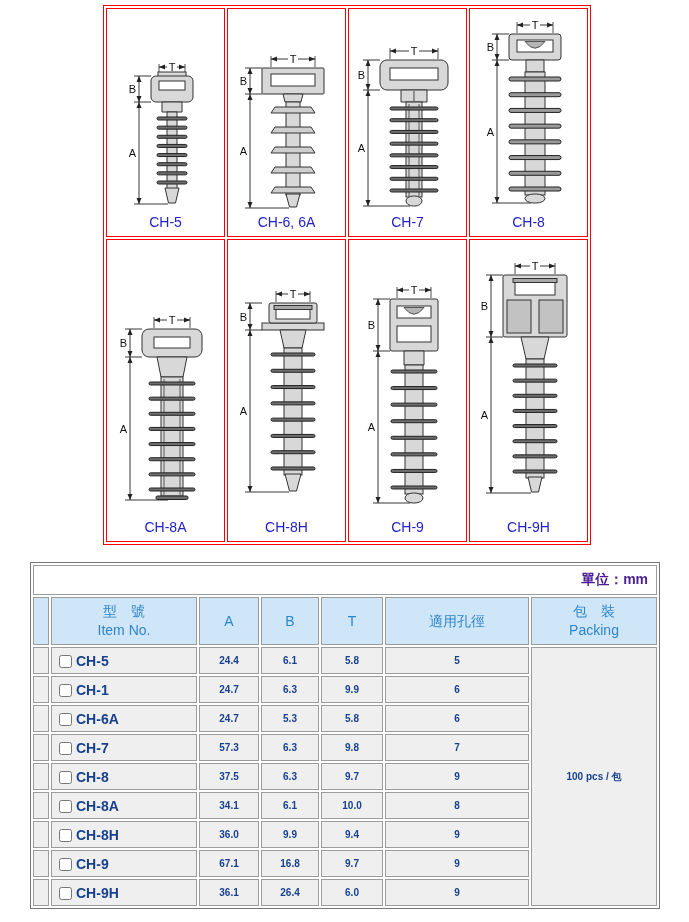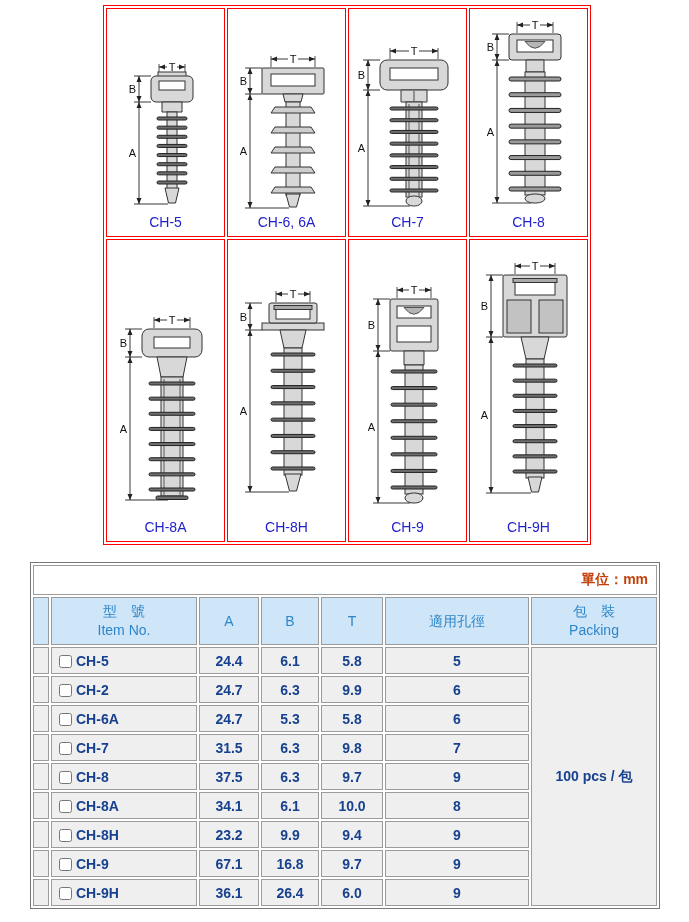--- a/index.html
+++ b/index.html
@@ -49,41 +49,41 @@
     border-spacing:2px;
     border:1px solid #767676;
     background:#ffffff;
   }
   table.spec td {
     border:1px solid #9b9b9b;
     overflow:hidden;
   }
   .unit-cell {
     background:#ffffff;
-    color:#c2410c;
+    color:#4c1d95;
     font-weight:bold;
     font-size:14px;
     text-align:right;
     padding:5px 8px 5px 0;
   }
   .th-cell {
     background:#cfe5f8;
     color:#2e86c8;
     font-size:14px;
     text-align:center;
     padding:4px 0;
     line-height:19px;
   }
   .narrow-h { background:#cfe5f8; }
   .narrow-b { background:#efefef; }
   .num-cell, .pack-cell {
     background:#efefef;
     color:#17418f;
     font-weight:bold;
-    font-size:14px;
+    font-size:10px;
     text-align:center;
     height:27px;
   }
   .item-cell {
     background:#efefef;
     color:#17418f;
     font-weight:bold;
     font-size:14px;
     text-align:left;
     padding-left:7px;
@@ -435,38 +435,38 @@
       <td class="narrow-b"></td>
       <td class="item-cell"><input type="checkbox" style=""><span>CH-5</span></td>
       <td class="num-cell">24.4</td>
       <td class="num-cell">6.1</td>
       <td class="num-cell">5.8</td>
       <td class="num-cell">5</td>
       <td class="pack-cell" rowspan="9">100 pcs / 包</td>
     </tr>
     <tr>
       <td class="narrow-b"></td>
-      <td class="item-cell"><input type="checkbox" style=""><span>CH-2</span></td>
+      <td class="item-cell"><input type="checkbox" style=""><span>CH-1</span></td>
       <td class="num-cell">24.7</td>
       <td class="num-cell">6.3</td>
       <td class="num-cell">9.9</td>
       <td class="num-cell">6</td>
     </tr>
     <tr>
       <td class="narrow-b"></td>
       <td class="item-cell"><input type="checkbox" style=""><span>CH-6A</span></td>
       <td class="num-cell">24.7</td>
       <td class="num-cell">5.3</td>
       <td class="num-cell">5.8</td>
       <td class="num-cell">6</td>
     </tr>
     <tr>
       <td class="narrow-b"></td>
       <td class="item-cell"><input type="checkbox" style=""><span>CH-7</span></td>
-      <td class="num-cell">31.5</td>
+      <td class="num-cell">57.3</td>
       <td class="num-cell">6.3</td>
       <td class="num-cell">9.8</td>
       <td class="num-cell">7</td>
     </tr>
     <tr>
       <td class="narrow-b"></td>
       <td class="item-cell"><input type="checkbox" style=""><span>CH-8</span></td>
       <td class="num-cell">37.5</td>
       <td class="num-cell">6.3</td>
       <td class="num-cell">9.7</td>
@@ -476,21 +476,21 @@
       <td class="narrow-b"></td>
       <td class="item-cell"><input type="checkbox" style=""><span>CH-8A</span></td>
       <td class="num-cell">34.1</td>
       <td class="num-cell">6.1</td>
       <td class="num-cell">10.0</td>
       <td class="num-cell">8</td>
     </tr>
     <tr>
       <td class="narrow-b"></td>
       <td class="item-cell"><input type="checkbox" style=""><span>CH-8H</span></td>
-      <td class="num-cell">23.2</td>
+      <td class="num-cell">36.0</td>
       <td class="num-cell">9.9</td>
       <td class="num-cell">9.4</td>
       <td class="num-cell">9</td>
     </tr>
     <tr>
       <td class="narrow-b"></td>
       <td class="item-cell"><input type="checkbox" style=""><span>CH-9</span></td>
       <td class="num-cell">67.1</td>
       <td class="num-cell">16.8</td>
       <td class="num-cell">9.7</td>

